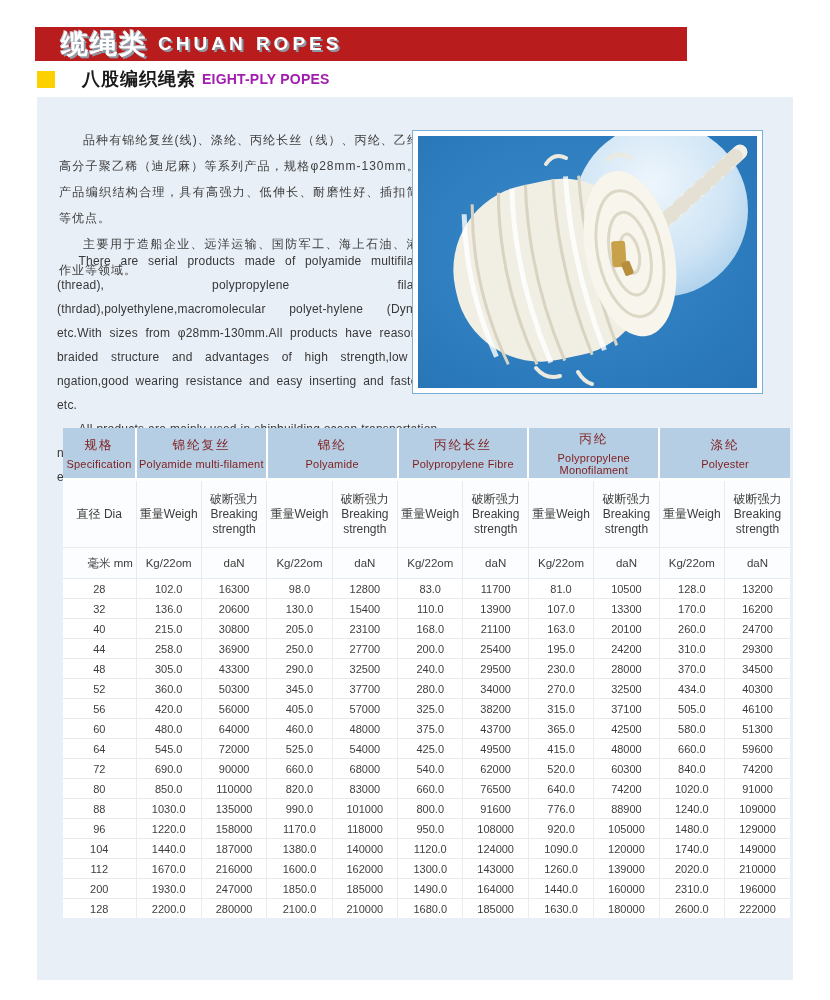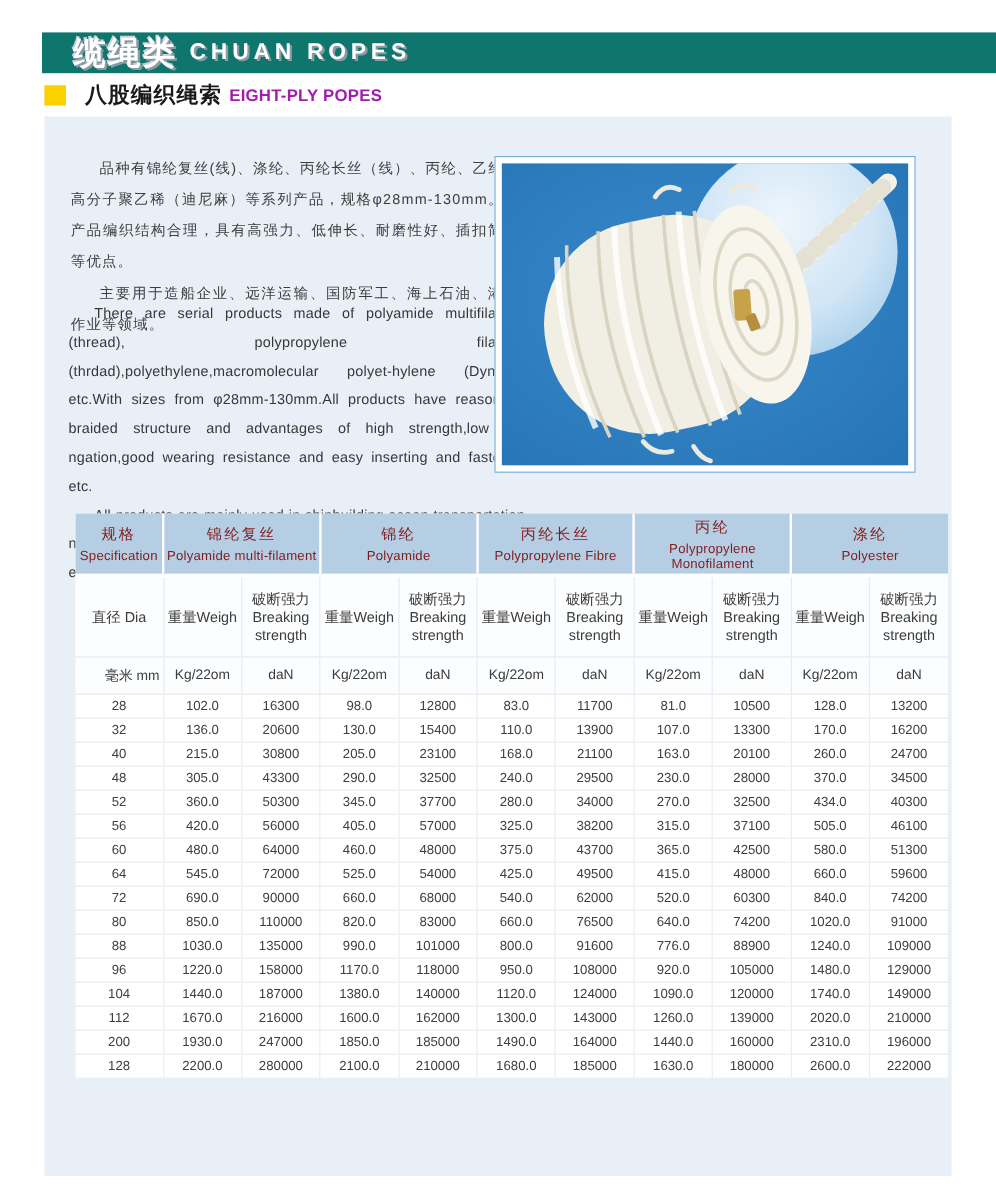--- a/index.html
+++ b/index.html
@@ -1,30 +1,30 @@
 <!DOCTYPE html>
 <html><head>
 <meta charset="utf-8">
 <style>
   html,body{margin:0;padding:0;background:#ffffff;}
   .page{position:relative;width:830px;height:1000px;background:#ffffff;overflow:hidden;
         font-family:"Liberation Sans","DejaVu Sans",sans-serif;}
 
   
-  .banner{position:absolute;left:35px;top:27px;width:795px;height:34px;background:#0f766e;
+  .banner{position:absolute;left:35px;top:27px;width:652px;height:34px;background:#b91c1c;
           display:flex;align-items:center;padding-left:26px;box-sizing:border-box;}
   .banner-zh{font-size:27px;font-weight:bold;color:#ffffff;letter-spacing:2px;
              text-shadow:2px 2px 0 #8d9aa6,-1px -1px 0 #c7d3dd;}
   .banner-en{font-size:19px;font-weight:bold;color:#ffffff;letter-spacing:4px;margin-left:10px;
              text-shadow:2px 2px 0 #8d9aa6;}
 
   
   .section-heading{position:absolute;left:37px;top:68px;height:22px;display:flex;align-items:center;}
   .bullet{width:18px;height:17px;background:#fdd000;display:inline-block;}
-  .sec-zh{font-size:18px;font-weight:bold;color:#1a1a1a;margin-left:16px;letter-spacing:1px;}
+  .sec-zh{font-size:18px;font-weight:bold;color:#1a1a1a;margin-left:27px;letter-spacing:1px;}
   .sec-en{font-size:14px;font-weight:bold;color:#a21caf;margin-left:6px;letter-spacing:0.2px;}
 
   
   .panel{position:absolute;left:37px;top:97px;width:756px;height:883px;background:#e9eff7;}
 
   
   .intro-zh{position:absolute;left:22px;top:30px;width:374px;color:#3d3d3d;
             font-size:12px;line-height:26px;text-align:justify;letter-spacing:1px;}
   .intro-zh p{margin:0;text-indent:2em;}
   .intro-en{position:absolute;left:20px;top:152px;width:384px;color:#373737;
@@ -248,20 +248,33 @@
             <td>205.0</td>
             <td>23100</td>
             <td>168.0</td>
             <td>21100</td>
             <td>163.0</td>
             <td>20100</td>
             <td>260.0</td>
             <td>24700</td>
           </tr>
           <tr>
+            <td>44</td>
+            <td>258.0</td>
+            <td>36900</td>
+            <td>250.0</td>
+            <td>27700</td>
+            <td>200.0</td>
+            <td>25400</td>
+            <td>195.0</td>
+            <td>24200</td>
+            <td>310.0</td>
+            <td>29300</td>
+          </tr>
+          <tr>
             <td>48</td>
             <td>305.0</td>
             <td>43300</td>
             <td>290.0</td>
             <td>32500</td>
             <td>240.0</td>
             <td>29500</td>
             <td>230.0</td>
             <td>28000</td>
             <td>370.0</td>

